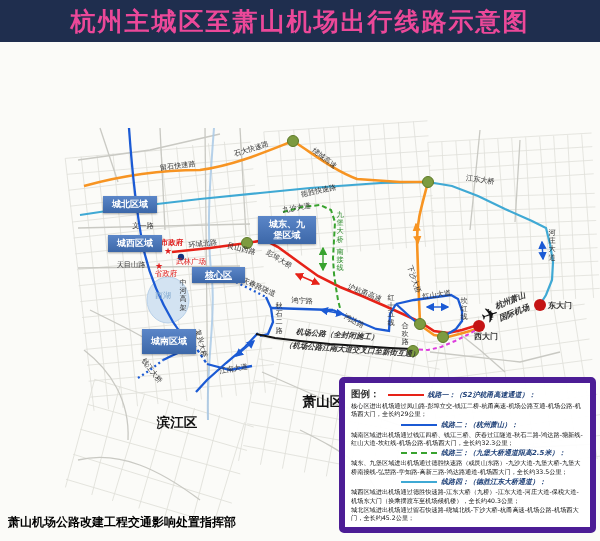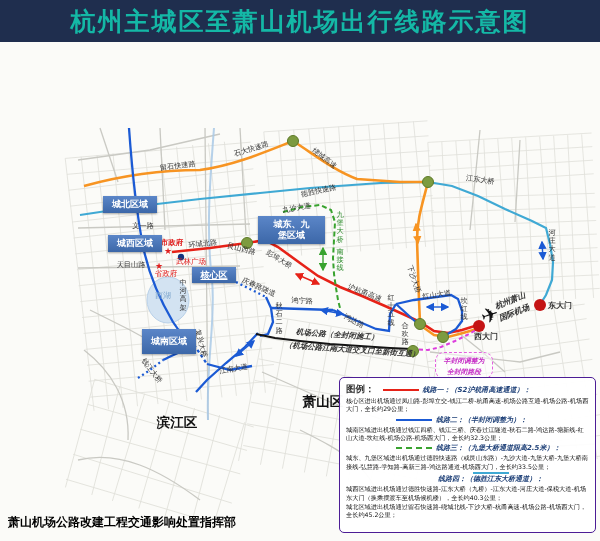--- a/index.html
+++ b/index.html
@@ -1,31 +1,31 @@
 <!DOCTYPE html>
 <html><head>
 <meta charset="utf-8">
 <style>
   html,body{margin:0;padding:0;background:#e8e8e8;}
   #stage{position:relative;width:600px;height:541px;overflow:hidden;background:#fbfbf8;
          font-family:"DejaVu Sans","Liberation Sans",sans-serif;}
   .header{position:absolute;left:0;top:0;width:600px;height:42px;background:#1f2e4e;z-index:5;
           display:flex;align-items:center;justify-content:center;}
-  .header .title{color:#14b8a6;font-size:25px;font-weight:bold;letter-spacing:2px;}
+  .header .title{color:#ec4899;font-size:25px;font-weight:bold;letter-spacing:2px;}
   svg.map{position:absolute;left:0;top:0;z-index:1;}
   #g-grid line{stroke:#e0e0da;stroke-width:.8;}
   .gray-road{stroke:#c9c9c3;stroke-width:1.3;fill:none;}
   .region-badge{position:absolute;z-index:3;background:linear-gradient(#5b86c8,#3c67a8);color:#fff;
       font-size:9px;font-weight:bold;border-radius:0;display:flex;align-items:center;justify-content:center;
       text-align:center;line-height:1.2;white-space:pre-line;box-shadow:0 1px 2px rgba(0,0,0,.35);}
   .magenta-note{position:absolute;z-index:4;border:1.6px dashed #e45fe0;border-radius:9px;color:#c52cc5;
       font-size:6.8px;font-weight:bold;font-style:italic;text-align:center;white-space:pre-line;
       padding:3px 2px;background:rgba(255,255,255,.55);line-height:1.6;box-sizing:border-box;}
   .legend{position:absolute;z-index:6;left:339px;top:377px;width:257px;height:156px;box-sizing:border-box;
-      background:rgba(255,255,255,.96);border:1px solid #4c1d95;border-radius:5px;padding:4px 6px;color:#222;}
+      background:rgba(255,255,255,.96);border:6px solid #4c1d95;border-radius:5px;padding:4px 6px;color:#222;}
   .lg-row{display:flex;align-items:center;margin:1px 0 0 0;}
   .lg-title{font-size:9.5px;font-weight:bold;color:#333;margin-right:4px;}
   .lg-line{display:inline-block;width:36px;height:0;margin:0 4px;}
   .lg-name{font-size:7px;font-weight:bold;color:#1d3f77;white-space:nowrap;font-style:italic;}
   .lg-desc{font-size:6.2px;line-height:1.35;color:#111;margin:1px 0;}
   .footer{position:absolute;z-index:6;left:8px;top:514px;font-size:12px;font-weight:bold;color:#000;}
 </style>
 </head>
 <body>
 
@@ -299,48 +299,46 @@
       </g>
   </svg>
 
   <div class="header">
     <span class="title">杭州主城区至萧山机场出行线路示意图</span>
   </div>
 
   <div id="overlay">
       <div class="region-badge" style="left: 103px; top: 196px; width: 54px; height: 17px;">城北区域</div>
       <div class="region-badge" style="left: 108px; top: 235px; width: 54px; height: 17px;">城西区域</div>
-      <div class="region-badge" style="left: 192px; top: 267px; width: 44px; height: 16px; text-decoration: underline;">核心区</div>
+      <div class="region-badge" style="left: 192px; top: 267px; width: 53px; height: 16px; text-decoration: underline;">核心区</div>
       <div class="region-badge" style="left: 142px; top: 329px; width: 54px; height: 25px;">城南区域</div>
-      <div class="region-badge" style="left: 258px; top: 216px; width: 67px; height: 28px;">城东、九
+      <div class="region-badge" style="left: 258px; top: 216px; width: 58px; height: 28px;">城东、九
 堡区域</div>
     </div>
 
-  <div class="magenta-note" style="left:435px;top:352px;width:58px;height:27px;">半封闭调整为
-全封闭路段</div>
 
   <div class="legend">
     <div id="legend-body">
         <div class="lg-row">
           <span class="lg-title">图例：</span>
           <span class="lg-line" style="border-top: 2.5px solid rgb(230, 34, 24);"></span>
           <span class="lg-name">线路一：（S2沪杭甬高速通道）：</span>
         </div>
         <div class="lg-desc">核心区进出机场通过凤山路-彭埠立交-钱江二桥-杭甬高速-机场公路互通-机场公路-机场西大门，全长约29公里；</div>
         <div class="lg-row" style="margin-left: 46px;">
           <span class="lg-line" style="border-top: 2.5px solid rgb(27, 90, 212);"></span>
-          <span class="lg-name">线路二：（半封闭调整为）：</span>
+          <span class="lg-name">线路二：（杭州萧山）：</span>
         </div>
         <div class="lg-desc">城南区域进出机场通过钱江四桥、钱江三桥、庆春过江隧道-秋石二路-鸿达路-塘新线-红山大道-坎红线-机场公路-机场西大门，全长约32.3公里；</div>
         <div class="lg-row" style="margin-left: 46px;">
           <span class="lg-line" style="border-top: 2.5px dashed rgb(56, 163, 46);"></span>
           <span class="lg-name">线路三：（九堡大桥通道限高2.5米）：</span>
         </div>
         <div class="lg-desc">城东、九堡区域进出机场通过德胜快速路（或艮山东路）-九沙大道-九堡大桥-九堡大桥南接线-弘慧路-学知路-高新三路-鸿达路通道-机场西大门，全长约33.5公里；</div>
-        <div class="lg-row" style="margin-left: 46px; flex-direction: column;">
+        <div class="lg-row" style="margin-left: 46px;">
           <span class="lg-line" style="border-top: 2.5px solid rgb(63, 169, 212);"></span>
           <span class="lg-name">线路四：（德胜江东大桥通道）：</span>
         </div>
         <div class="lg-desc">城西区域进出机场通过德胜快速路-江东大桥（九桥）-江东大道-河庄大道-保税大道-机场东大门（换乘摆渡车至机场候机楼），全长约40.3公里；</div>
         <div class="lg-desc">城北区域进出机场通过留石快速路-绕城北线-下沙大桥-杭甬高速-机场公路-机场西大门，全长约45.2公里；</div>
       </div>
   </div>
 
   <div class="footer">萧山机场公路改建工程交通影响处置指挥部</div>
 </div>

